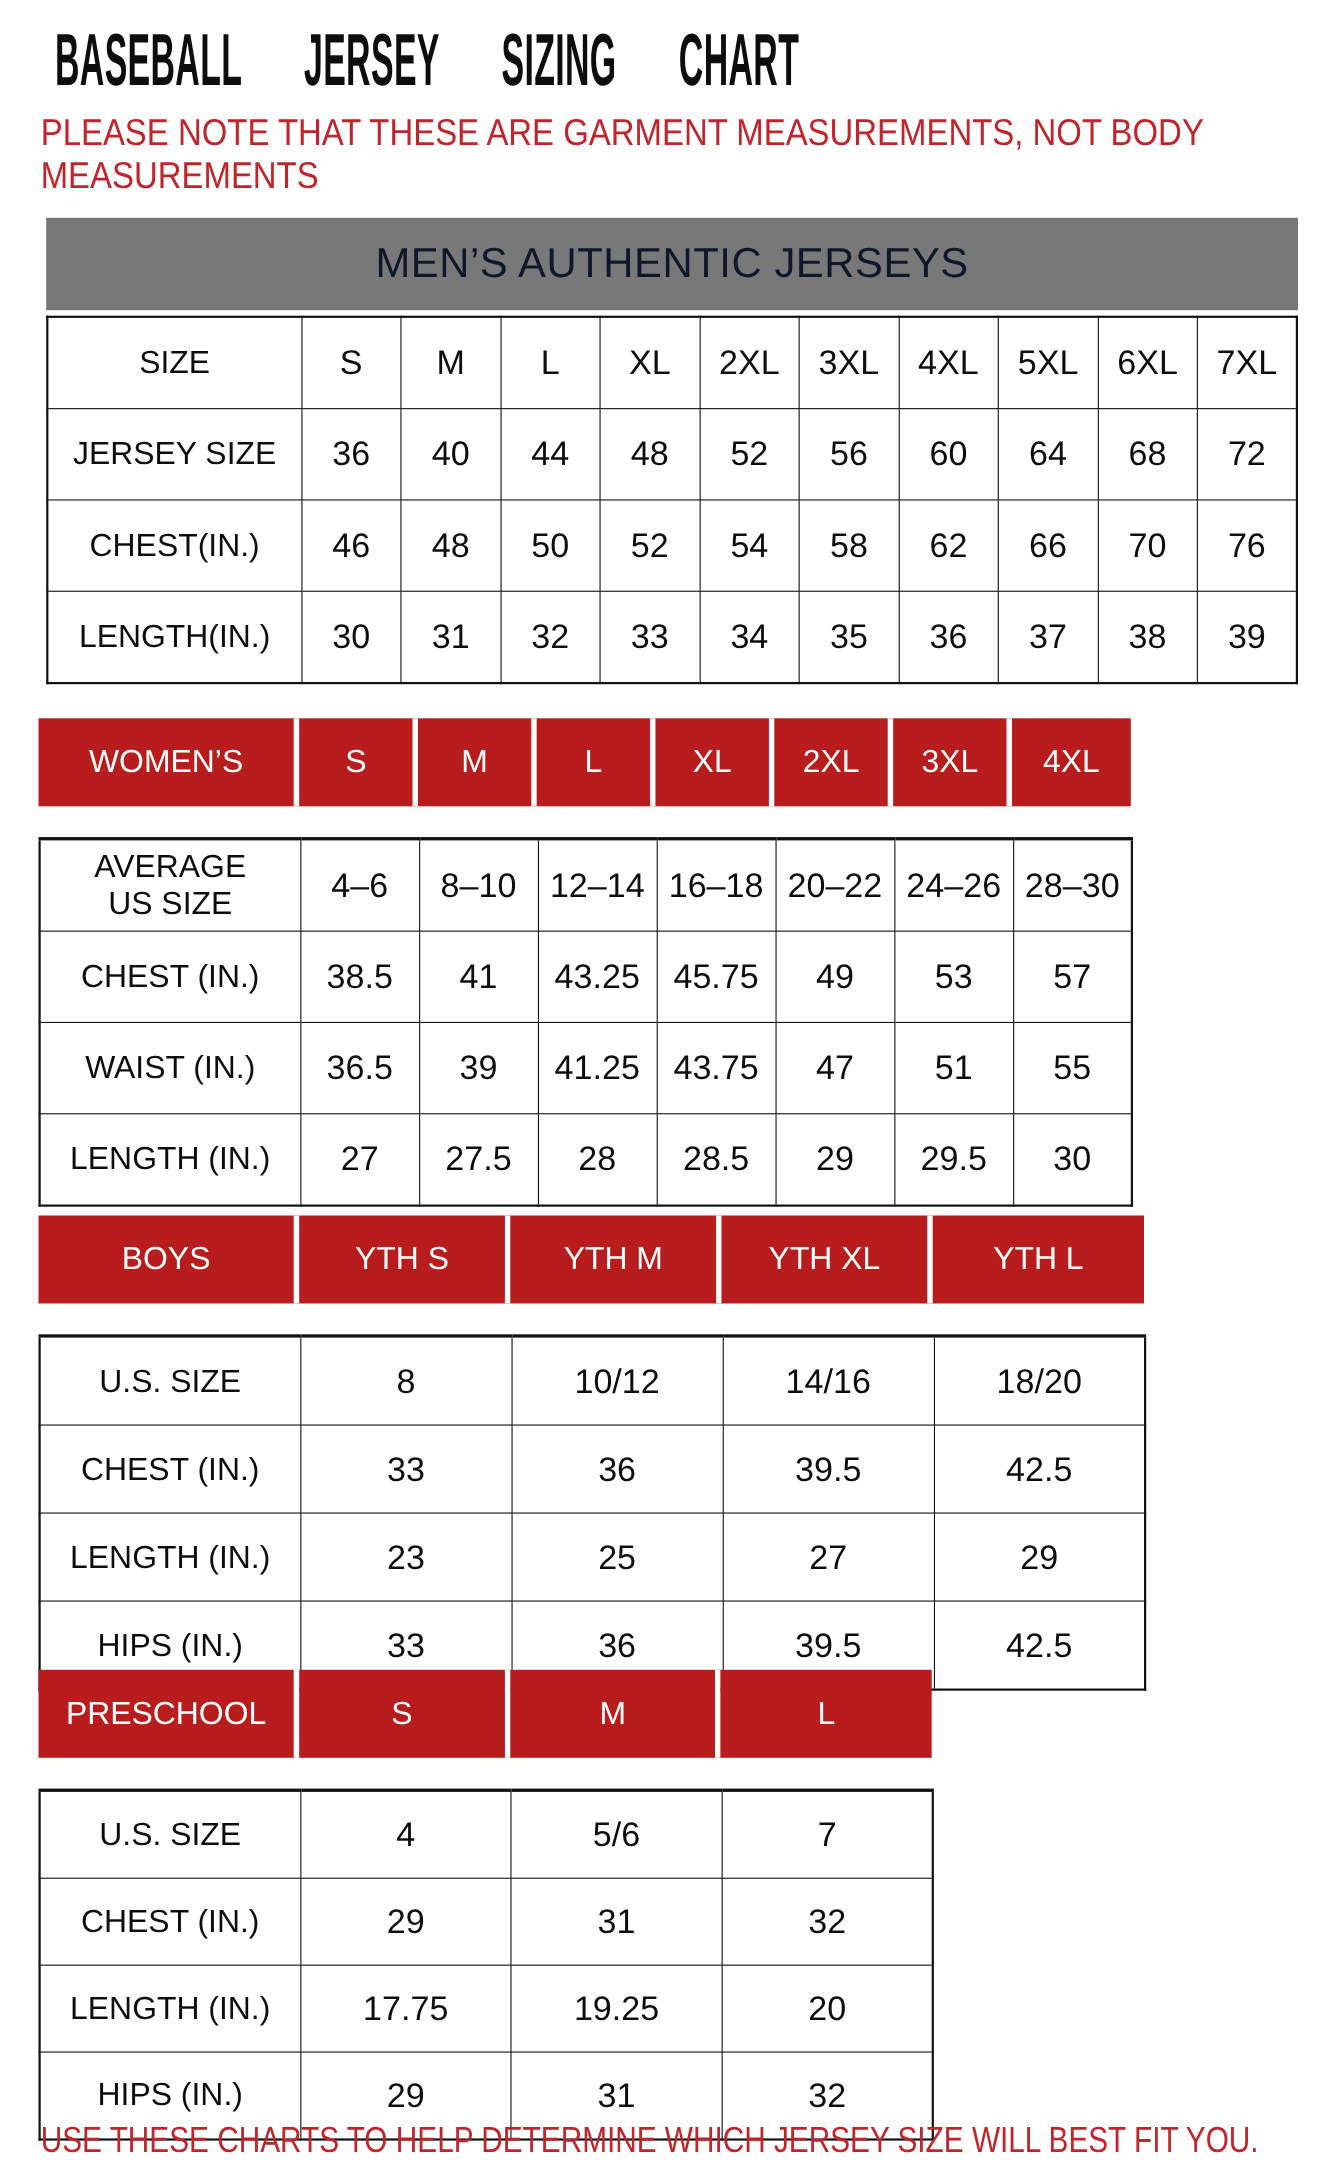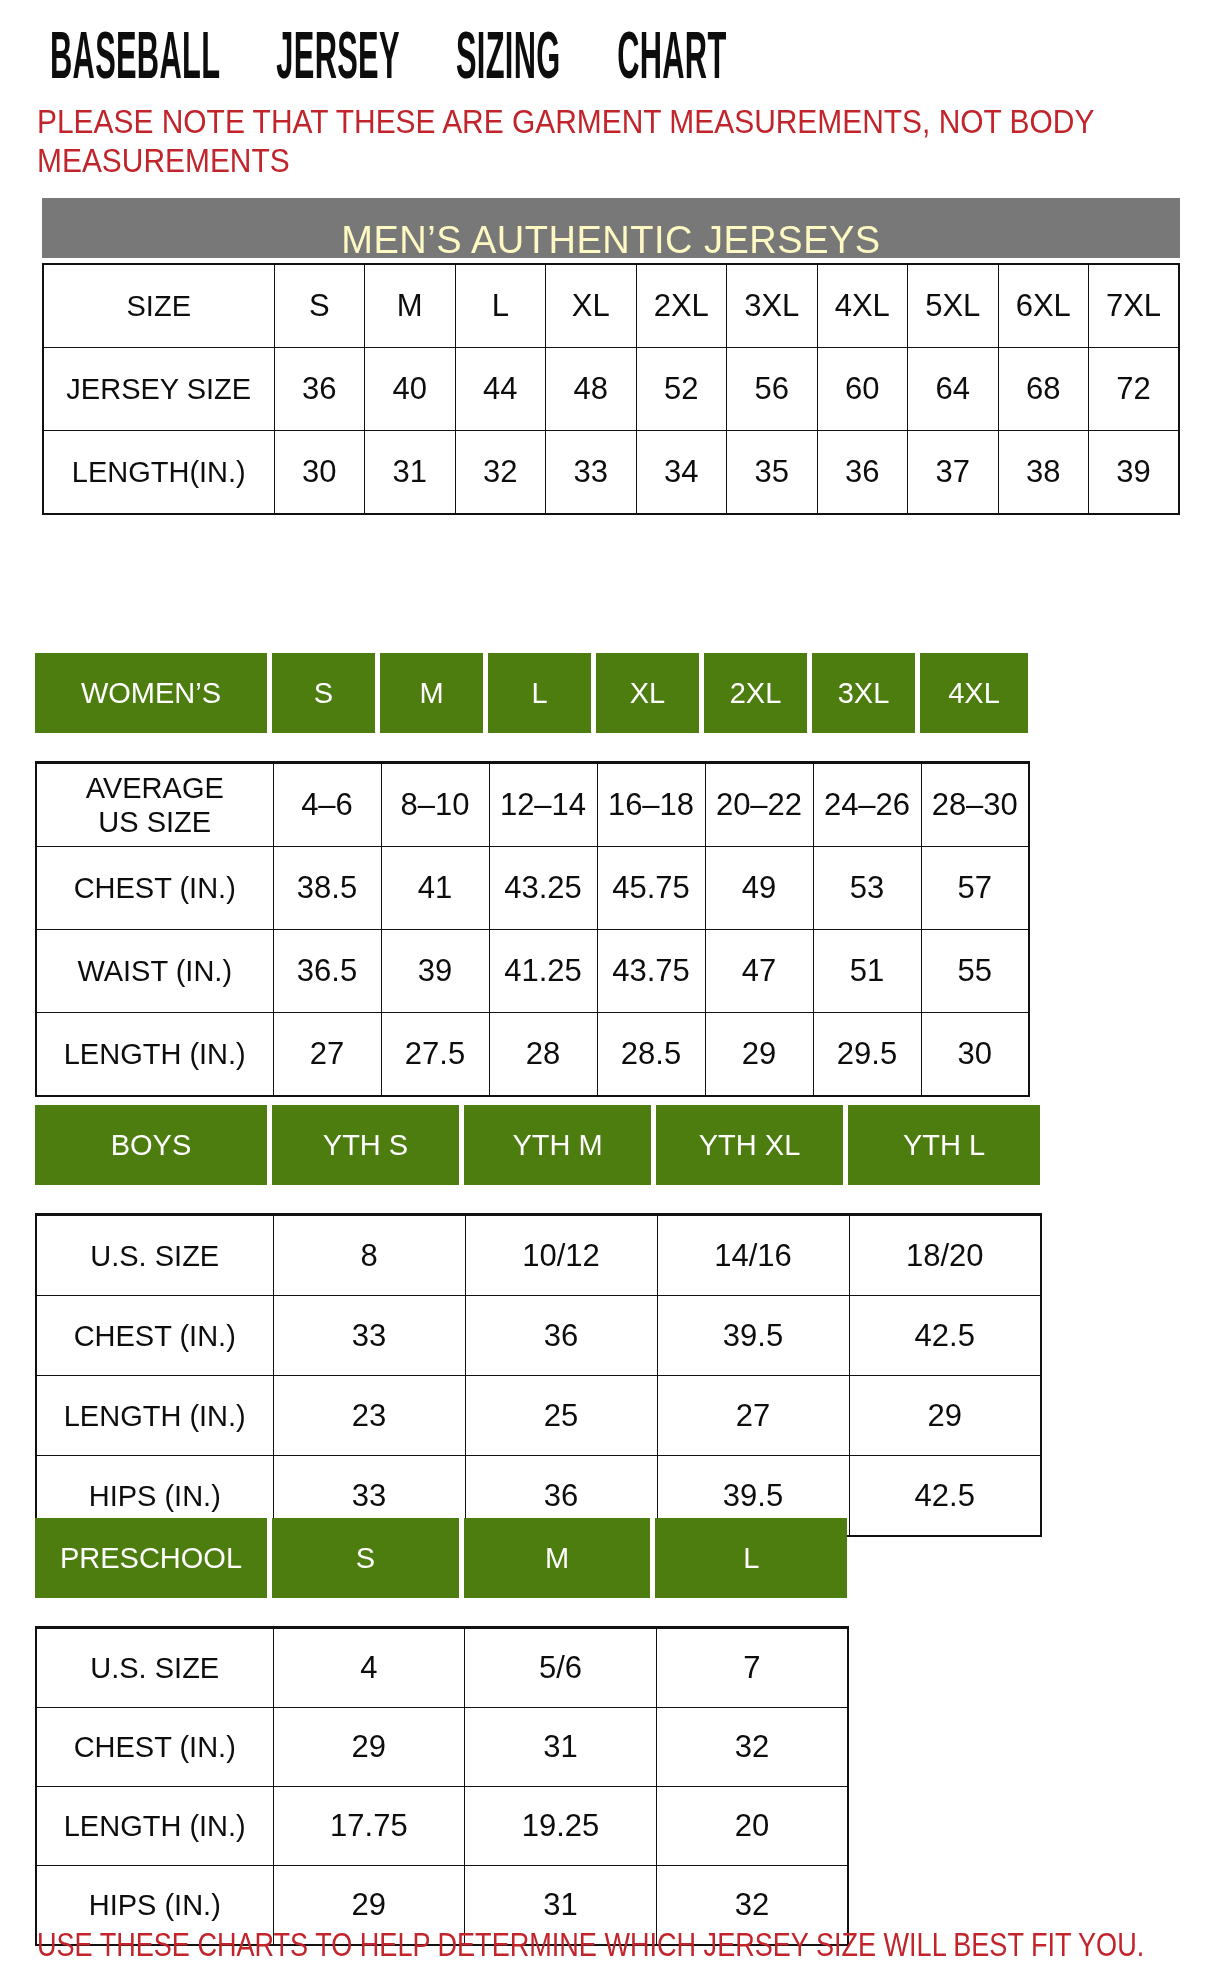--- a/index.html
+++ b/index.html
@@ -27,26 +27,26 @@
     transform:scaleX(0.82);transform-origin:left top;white-space:nowrap;
   }
   
   .tblwrap{position:absolute;}
   #mens{left:42px;top:198px;}
   #womens{left:35px;top:653px;}
   #boys{left:35px;top:1105px;}
   #preschool{left:35px;top:1518px;}
 
   .banner{
-    background:#787878;color:#fef9c3;text-align:center;
-    height:60px;line-height:84px;font-size:38px;letter-spacing:0.5px;
+    background:#787878;color:#0f172a;text-align:center;
+    height:84px;line-height:84px;font-size:38px;letter-spacing:0.5px;
   }
   .hdr-row{display:flex;}
   .hcell{
-    background:#4d7c0f;color:#ffffff;text-align:center;
+    background:#b91c1c;color:#ffffff;text-align:center;
     height:80px;line-height:80px;font-size:29px;
     box-sizing:border-box;border-right:5px solid #ffffff;
   }
   .hcell:last-child{border-right:none;}
 
   table{border-collapse:collapse;table-layout:fixed;}
   td{
     border:1.5px solid #111;text-align:center;vertical-align:middle;
     font-size:31px;color:#0d0d0d;padding:0;line-height:34px;
   }
@@ -106,20 +106,33 @@
           <td>36</td>
           <td>40</td>
           <td>44</td>
           <td>48</td>
           <td>52</td>
           <td>56</td>
           <td>60</td>
           <td>64</td>
           <td>68</td>
           <td>72</td>
+        </tr>
+        <tr>
+          <td class="lbl">CHEST(IN.)</td>
+          <td>46</td>
+          <td>48</td>
+          <td>50</td>
+          <td>52</td>
+          <td>54</td>
+          <td>58</td>
+          <td>62</td>
+          <td>66</td>
+          <td>70</td>
+          <td>76</td>
         </tr>
         <tr>
           <td class="lbl">LENGTH(IN.)</td>
           <td>30</td>
           <td>31</td>
           <td>32</td>
           <td>33</td>
           <td>34</td>
           <td>35</td>
           <td>36</td>

